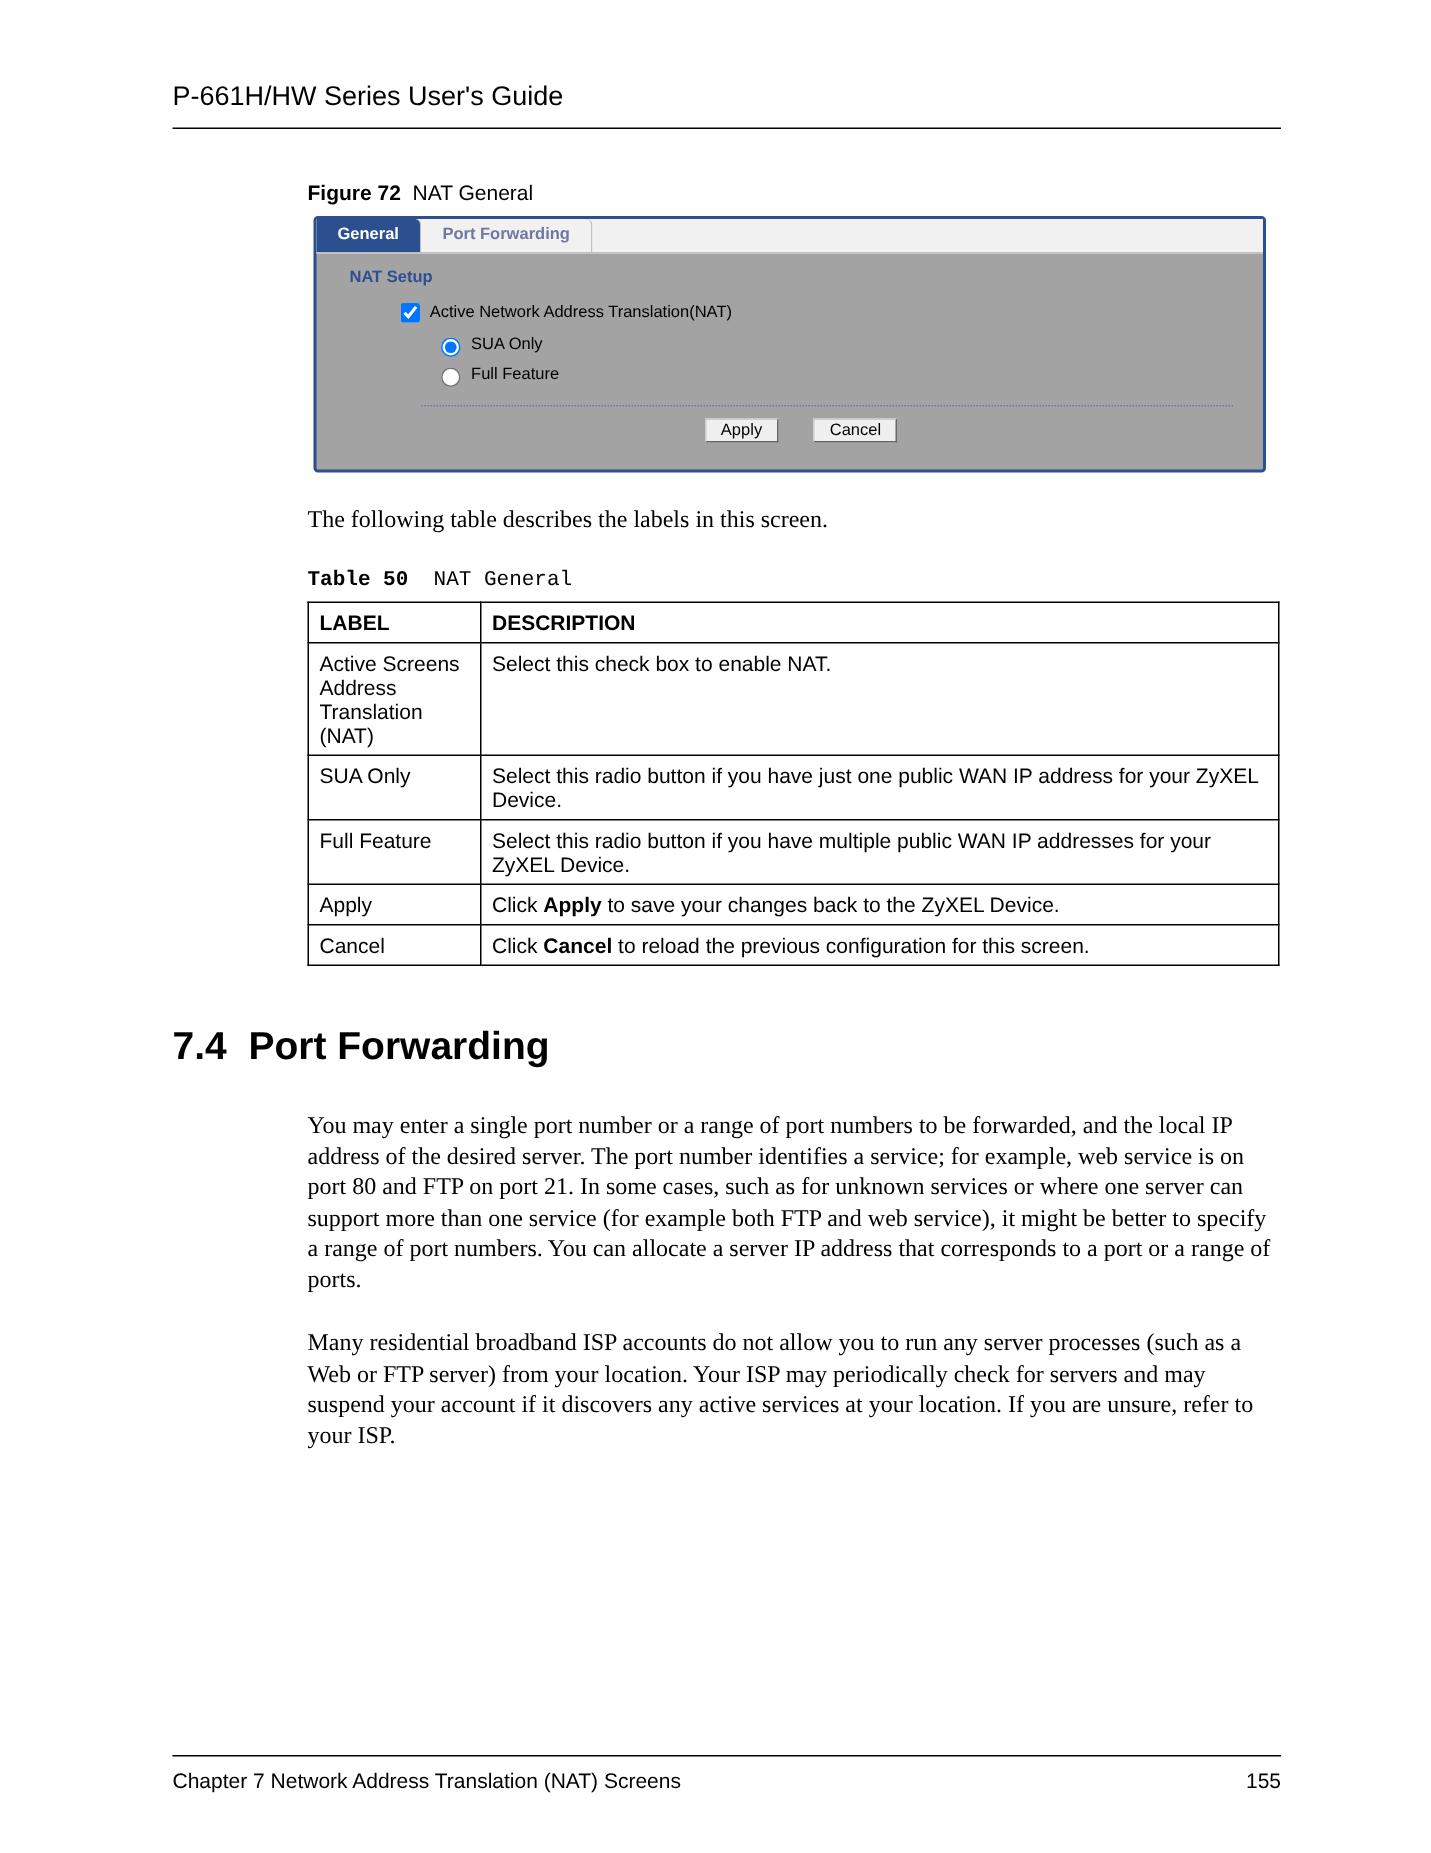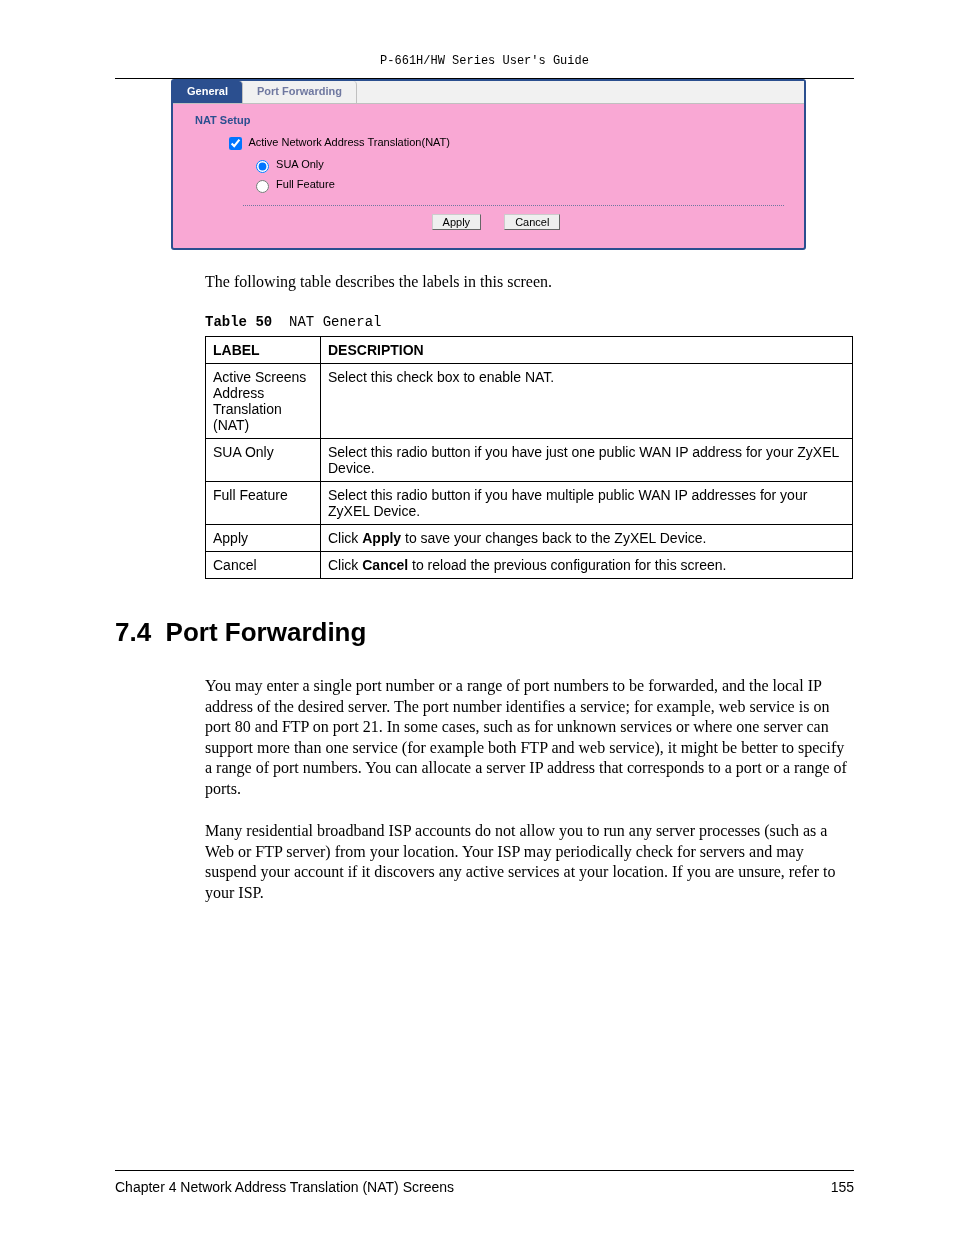--- a/index.html
+++ b/index.html
@@ -12,40 +12,40 @@
   .page {
     width: 954px;
     height: 1235px;
     box-sizing: border-box;
     padding: 54px 100px 40px 115px;
     position: relative;
     display: flex;
     flex-direction: column;
   }
   .header-line {
-    font-family: Liberation Mono, monospace;
-    font-size: 12px;
-    text-align: center;
+    font-family: Liberation Sans, sans-serif;
+    font-size: 18px;
+    text-align: left;
     padding-bottom: 10px;
     border-bottom: 1.5px solid #000;
   }
   .figure-caption {
     font-family: Arial, Helvetica, sans-serif;
     font-size: 14px;
     margin: 34px 0 8px 90px;
   }
   .figure-caption b { font-weight: bold; }
   .screenshot {
-    margin-left: 56px;
+    margin-left: 94px;
     width: 635px;
     border: 2px solid #2b4f8f;
     border-radius: 3px;
     font-family: Verdana, Arial, sans-serif;
     font-size: 11px;
-    background: #f9a8d4;
+    background: #a3a3a3;
     box-sizing: border-box;
   }
   .tabs {
     display: flex;
     height: 22px;
     border-bottom: 1px solid #c0c0c0;
     background: #f1f1f1;
   }
   .tab {
     padding: 4px 14px 0 14px;
@@ -126,20 +126,23 @@
     display: flex;
     justify-content: space-between;
   }
 </style>
 </head>
 <body>
 
 <div class="page">
   <div class="header-line">P-661H/HW Series User's Guide</div>
 
+  <div class="figure-caption">
+    <b>Figure 72</b>&nbsp;&nbsp;<span>NAT General</span>
+  </div>
 
   <div class="screenshot">
     <div class="tabs">
       <div class="tab active">General</div>
       <div class="tab inactive">Port Forwarding</div>
     </div>
     <div class="panel-title">NAT Setup</div>
     <div class="panel-body">
       <div class="cb-row">
         <input type="checkbox" checked="" style="">
@@ -197,16 +200,16 @@
     </table>
 
   <h2 class="section">
     <span>7.4</span>&nbsp;&nbsp;<span>Port Forwarding</span>
   </h2>
 
   <p class="body-para">You may enter a single port number or a range of port numbers to be forwarded, and the local IP address of the desired server. The port number identifies a service; for example, web service is on port 80 and FTP on port 21. In some cases, such as for unknown services or where one server can support more than one service (for example both FTP and web service), it might be better to specify a range of port numbers. You can allocate a server IP address that corresponds to a port or a range of ports.</p>
   <p class="body-para">Many residential broadband ISP accounts do not allow you to run any server processes (such as a Web or FTP server) from your location. Your ISP may periodically check for servers and may suspend your account if it discovers any active services at your location. If you are unsure, refer to your ISP.</p>
 
   <div class="footer">
-    <span>Chapter 4 Network Address Translation (NAT) Screens</span>
+    <span>Chapter 7 Network Address Translation (NAT) Screens</span>
     <span>155</span>
   </div>
 </div>
 
 </body></html>

